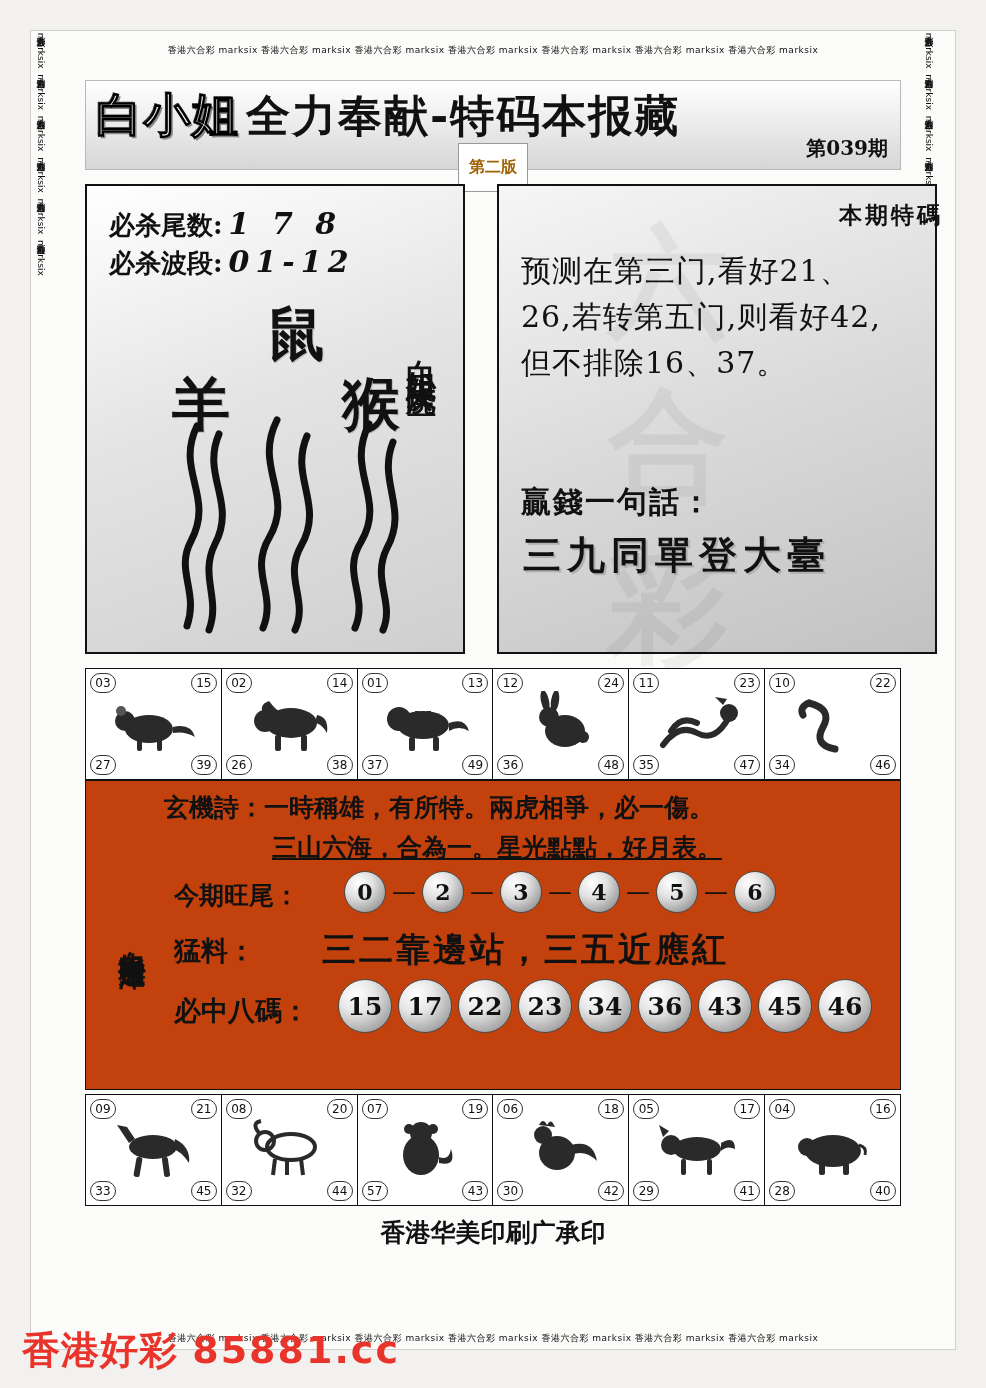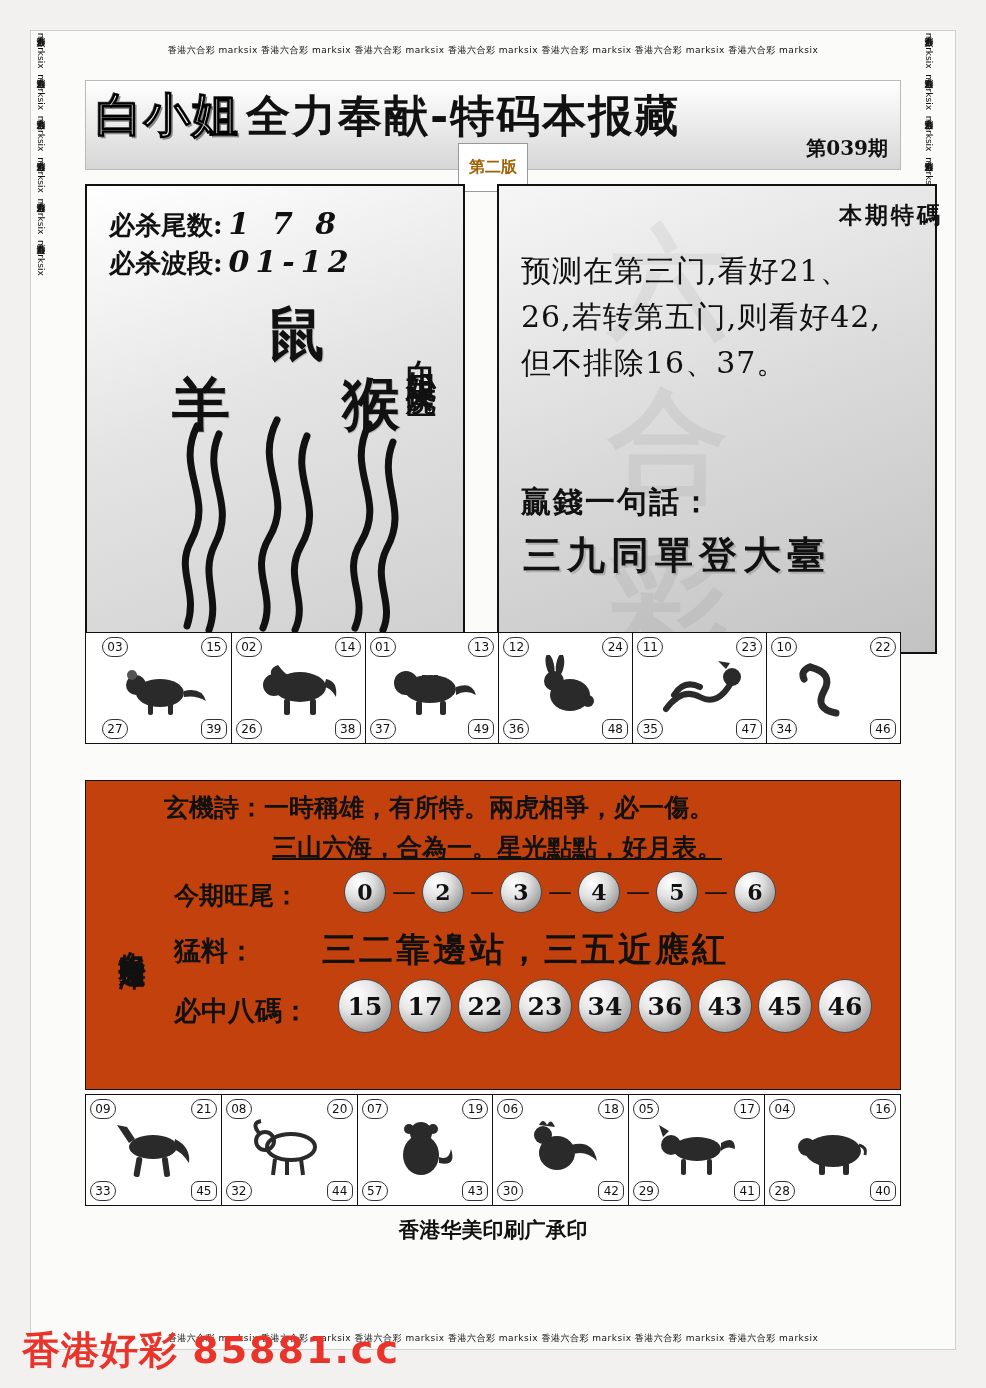--- a/index.html
+++ b/index.html
@@ -143,37 +143,37 @@
     font-family:"DejaVu Serif",serif; font-size:120px; font-weight:bold;
     color:rgba(0,0,0,0.05); letter-spacing:6px; pointer-events:none;
   }
 
   
   .animal-strip {
     position:absolute; left:30px; width:816px; height:112px;
     border:1px solid #111; background:#fff;
     display:flex;
   }
-  #strip-top-animals { top:570px;padding-left:12px; }
+  #strip-top-animals { top:606px; }
   #strip-bottom-animals { top:1032px; }
   .animal-cell {
     flex:1 1 0; position:relative; border-right:1px solid #111;
   }
   .animal-cell:last-child { border-right:none; }
   .num {
     position:absolute; width:26px; height:20px;
     border:1px solid #333; border-radius:10px;
     font-family:"DejaVu Sans", sans-serif;
     font-size:12px; text-align:center; line-height:19px; color:#111;
     background:#fff;
   }
   .num.tl { left:4px; top:4px; }
   .num.tr { right:4px; top:4px; }
   .num.bl { left:4px; bottom:4px; }
-  .num.br { right:4px; bottom:4px;border-radius:7px; }
+  .num.br { right:4px; bottom:4px; }
   .animal-art {
     position:absolute; left:50%; top:50%; transform:translate(-50%,-50%);
     width:96px; height:66px;
   }
 
   
   #middle {
     position:absolute; left:30px; top:718px; width:816px; height:310px;
     border:1px solid #111; background:#c2410c;
   }
@@ -212,21 +212,21 @@
     background: radial-gradient(circle at 33% 28%, #ffffff 0%, #e6e6e6 36%, #a8a8a8 75%, #737373 100%);
     border:1px solid #4a4a4a;
     font-family:"DejaVu Serif","Liberation Serif",serif;
     font-size:25px; color:#111; text-align:center; line-height:53px; font-weight:bold;
   }
 
   
   #printer {
     position:absolute; left:0; top:1154px; width:876px; text-align:center;
     font-family:"DejaVu Serif","Liberation Serif",serif;
-    font-size:21px; font-weight:bold; color:#111;
+    font-size:25px; font-weight:bold; color:#111;
   }
 
   
   #wm {
     position:absolute; left:22px; top:1320px; width:960px; height:60px;
     font-family:"DejaVu Sans","Liberation Sans",sans-serif;
     font-weight:bold; font-size:38px; color:#e8342a;
     letter-spacing:1px; line-height:60px;
   }
   #wm .site { color:#e8342a; letter-spacing:2px; }

